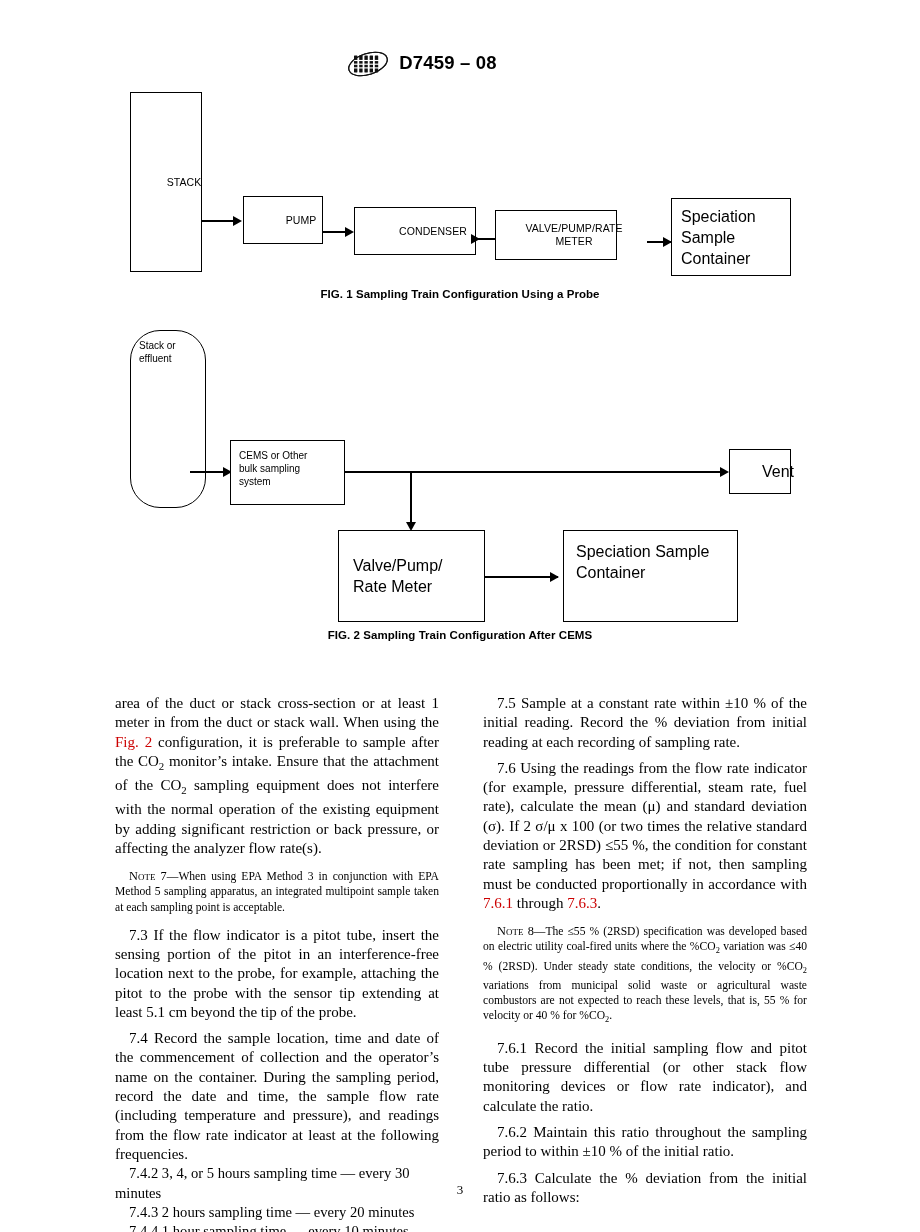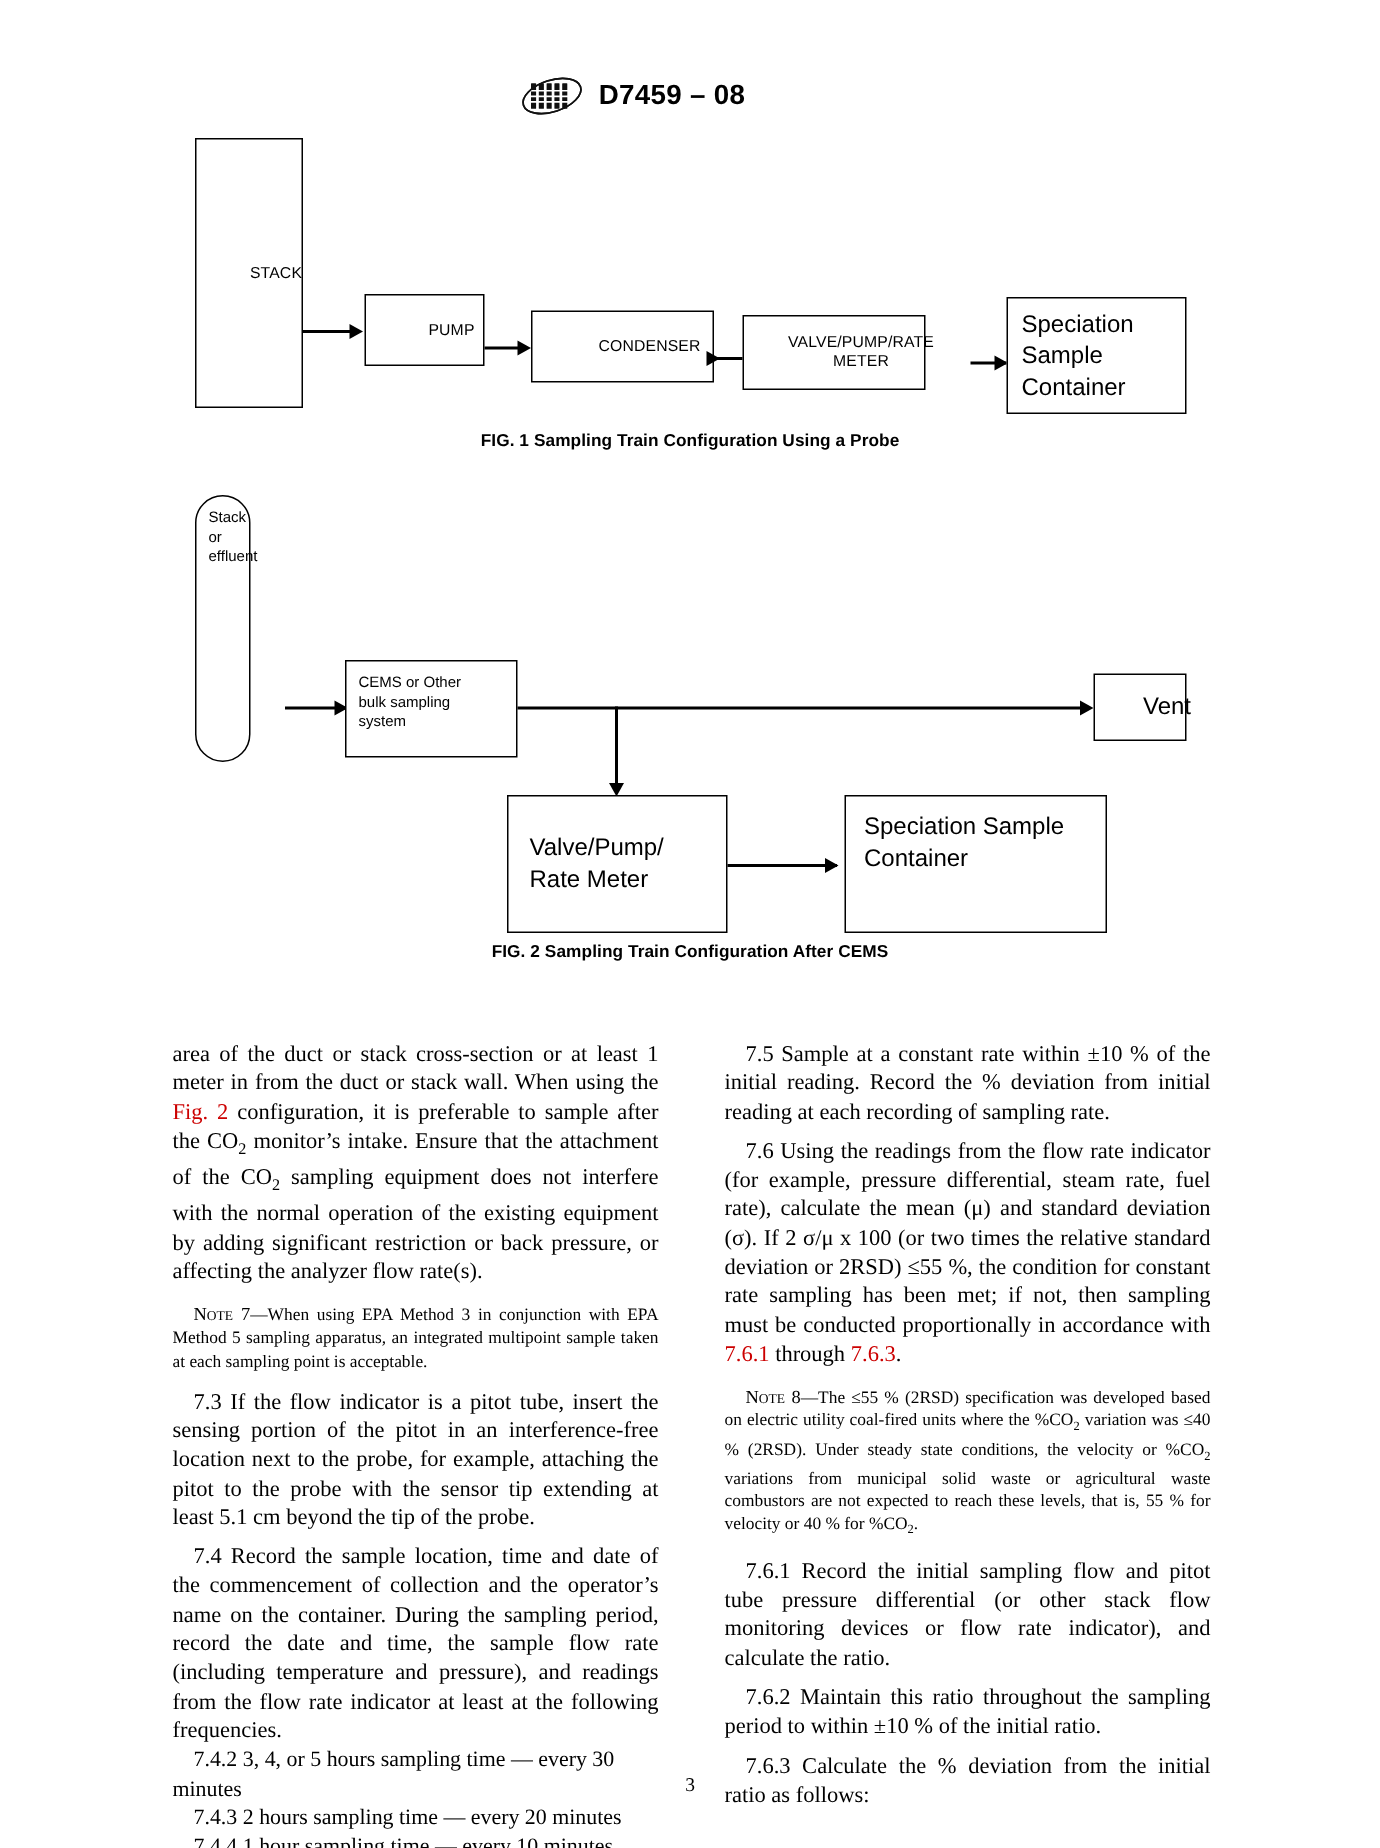--- a/index.html
+++ b/index.html
@@ -234,21 +234,21 @@
     <span class="t-big">Speciation</span>
     <span class="t-big">Sample</span>
     <span class="t-big">Container</span>
   </div>
 </div>
 
 <div class="fig-caption" style="top:288px;">FIG. 1 Sampling Train Configuration Using a Probe</div>
 
 <div class="figure-area fig2-area">
 
-  <div class="fbox left-align" style="left:130px; top:5px; width:37px; height:178px; flex-direction:column; padding:8px 0 0 8px;border-radius:30px;">
+  <div class="fbox left-align" style="left:130px; top:5px; width:76px; height:178px; flex-direction:column; padding:8px 0 0 8px;border-radius:30px;">
     <span class="t-sm">Stack or</span>
     <span class="t-sm">effluent</span>
   </div>
 
   <div class="conn conn-h" style="left:190px; top:146px; width:40px;"></div>
   <div class="arrowhead-r" style="left:223px; top:142px;"></div>
 
   <div class="fbox left-align" style="left:230px; top:115px; width:115px; height:65px; flex-direction:column; padding:8px 0 0 8px;">
     <span class="t-sm">CEMS or Other</span>
     <span class="t-sm">bulk sampling</span>

